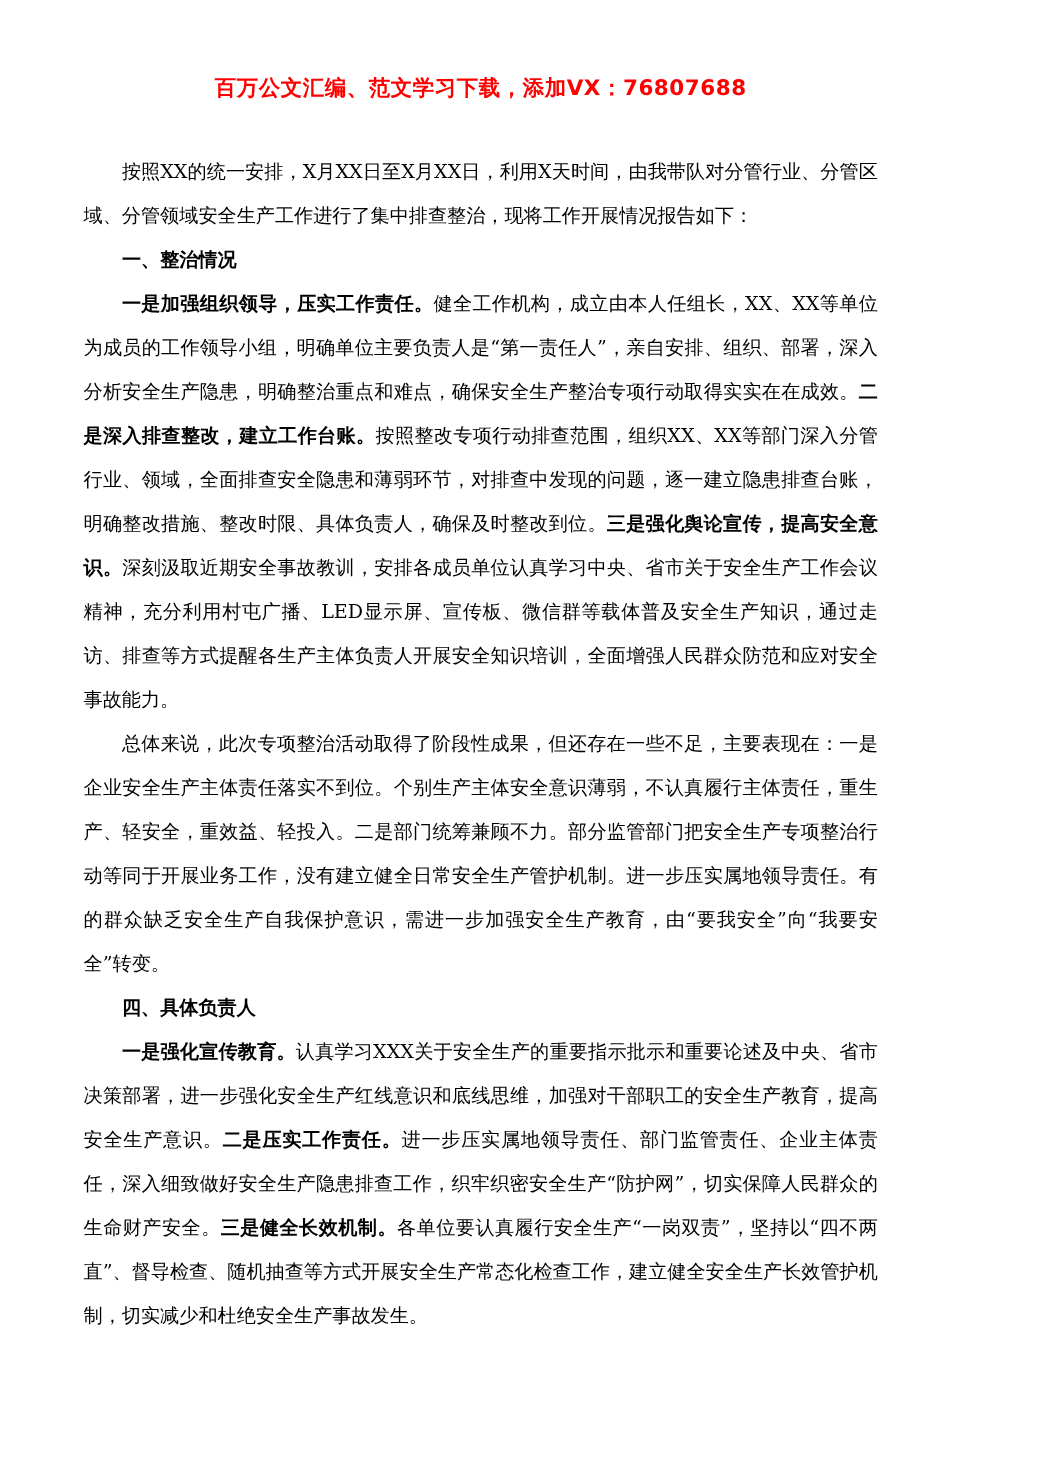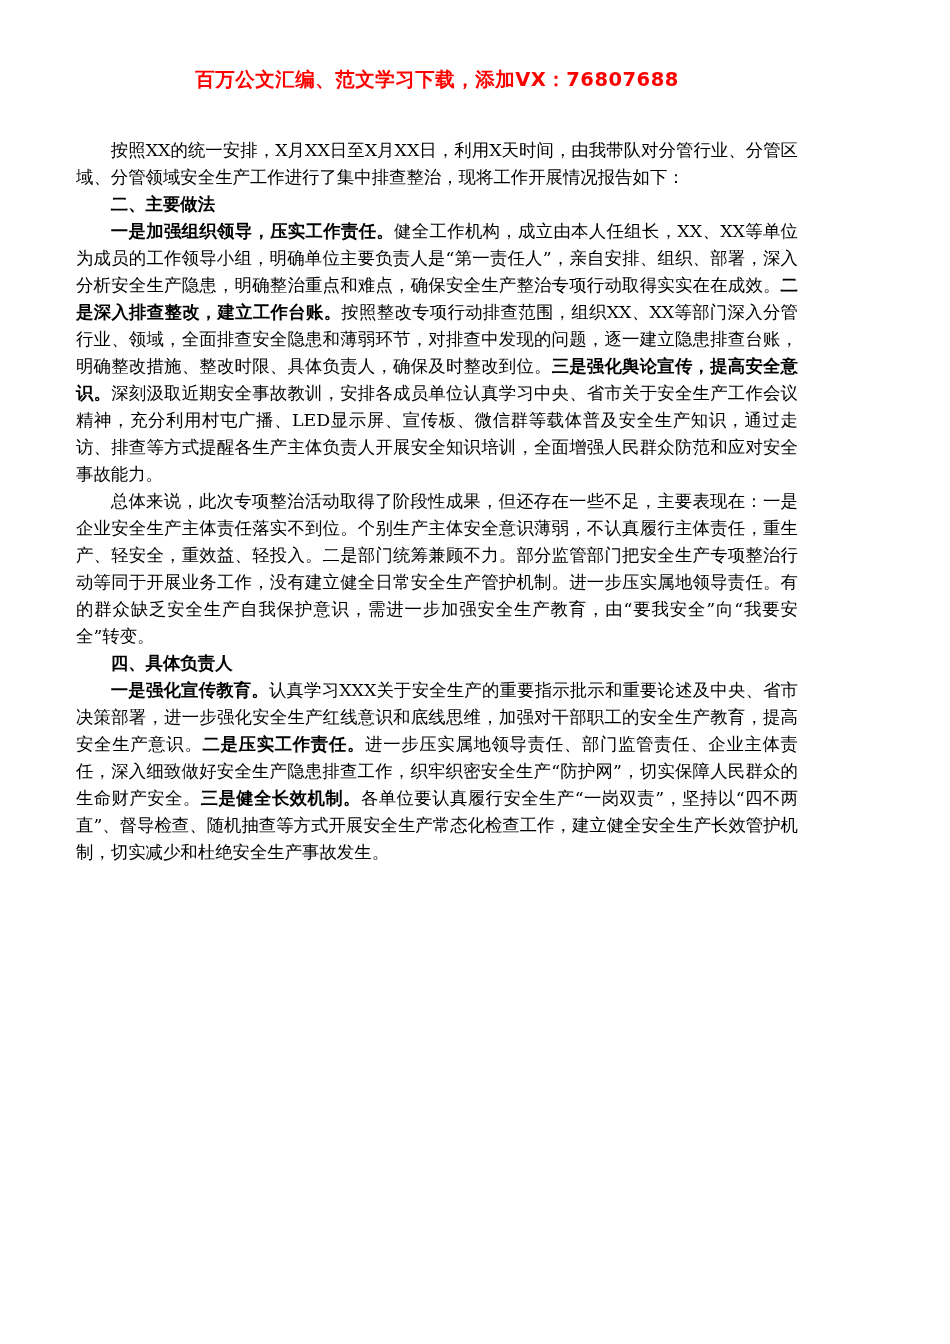--- a/index.html
+++ b/index.html
@@ -26,21 +26,21 @@
     color: #ff0000;
     font-size: 19.5px;
     font-weight: bold;
     letter-spacing: 0.5px;
     font-family: "DejaVu Sans", "Liberation Sans", sans-serif;
     margin: 0 0 44px 0;
     white-space: nowrap;
   }
   .doc-body {
     font-size: 17.4px;
-    line-height: 27px;
+    line-height: 40px;
     text-align: justify;
     text-justify: inter-ideograph;
   }
   .doc-body p {
     margin: 0;
     text-indent: 2em;
   }
   .heading {
     font-weight: bold;
   }
@@ -52,20 +52,20 @@
 </style>
 </head>
 <body>
 
 <div class="page">
 
   <div class="banner">百万公文汇编、范文学习下载，添加VX：76807688</div>
 
   <div class="doc-body">
       <p class=""><span class="run">按照XX的统一安排，X月XX日至X月XX日，利用X天时间，由我带队对分管行业、分管区域、分管领域安全生产工作进行了集中排查整治，现将工作开展情况报告如下：</span></p>
-      <p class="heading"><span class="run b">二、主要做法</span></p>
+      <p class="heading"><span class="run b">一、整治情况</span></p>
       <p class=""><span class="run b">一是加强组织领导，压实工作责任。</span><span class="run">健全工作机构，成立由本人任组长，XX、XX等单位为成员的工作领导小组，明确单位主要负责人是“第一责任人”，亲自安排、组织、部署，深入分析安全生产隐患，明确整治重点和难点，确保安全生产整治专项行动取得实实在在成效。</span><span class="run b">二是深入排查整改，建立工作台账。</span><span class="run">按照整改专项行动排查范围，组织XX、XX等部门深入分管行业、领域，全面排查安全隐患和薄弱环节，对排查中发现的问题，逐一建立隐患排查台账，明确整改措施、整改时限、具体负责人，确保及时整改到位。</span><span class="run b">三是强化舆论宣传，提高安全意识。</span><span class="run">深刻汲取近期安全事故教训，安排各成员单位认真学习中央、省市关于安全生产工作会议精神，充分利用村屯广播、LED显示屏、宣传板、微信群等载体普及安全生产知识，通过走访、排查等方式提醒各生产主体负责人开展安全知识培训，全面增强人民群众防范和应对安全事故能力。</span></p>
       <p class=""><span class="run">总体来说，此次专项整治活动取得了阶段性成果，但还存在一些不足，主要表现在：一是企业安全生产主体责任落实不到位。个别生产主体安全意识薄弱，不认真履行主体责任，重生产、轻安全，重效益、轻投入。二是部门统筹兼顾不力。部分监管部门把安全生产专项整治行动等同于开展业务工作，没有建立健全日常安全生产管护机制。进一步压实属地领导责任。有的群众缺乏安全生产自我保护意识，需进一步加强安全生产教育，由“要我安全”向“我要安全”转变。</span></p>
       <p class="heading"><span class="run b">四、具体负责人</span></p>
       <p class=""><span class="run b">一是强化宣传教育。</span><span class="run">认真学习XXX关于安全生产的重要指示批示和重要论述及中央、省市决策部署，进一步强化安全生产红线意识和底线思维，加强对干部职工的安全生产教育，提高安全生产意识。</span><span class="run b">二是压实工作责任。</span><span class="run">进一步压实属地领导责任、部门监管责任、企业主体责任，深入细致做好安全生产隐患排查工作，织牢织密安全生产“防护网”，切实保障人民群众的生命财产安全。</span><span class="run b">三是健全长效机制。</span><span class="run">各单位要认真履行安全生产“一岗双责”，坚持以“四不两直”、督导检查、随机抽查等方式开展安全生产常态化检查工作，建立健全安全生产长效管护机制，切实减少和杜绝安全生产事故发生。</span></p>
     </div>
 
 </div>
 
 </body></html>

